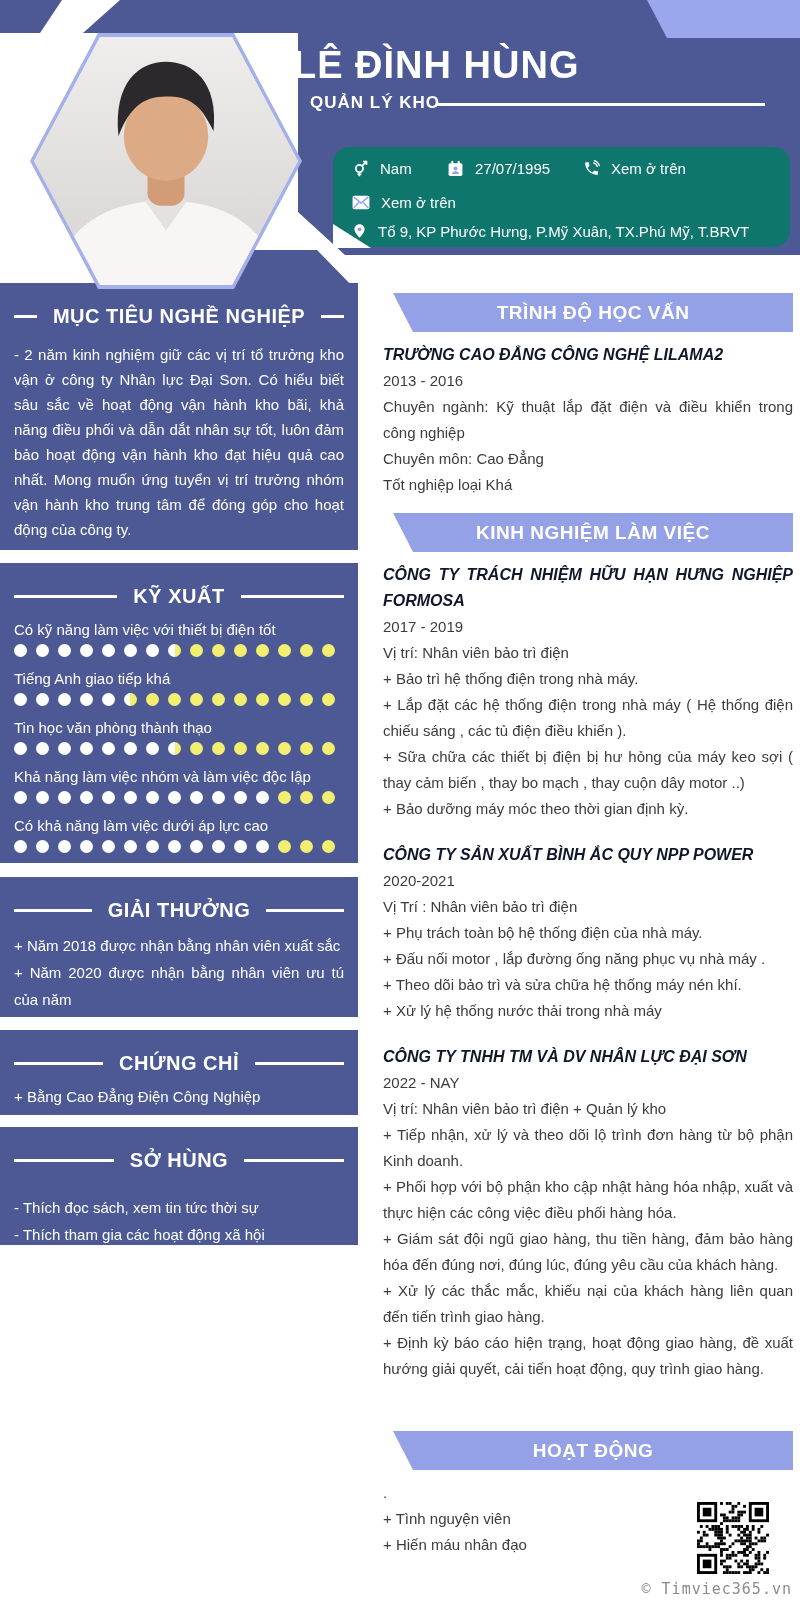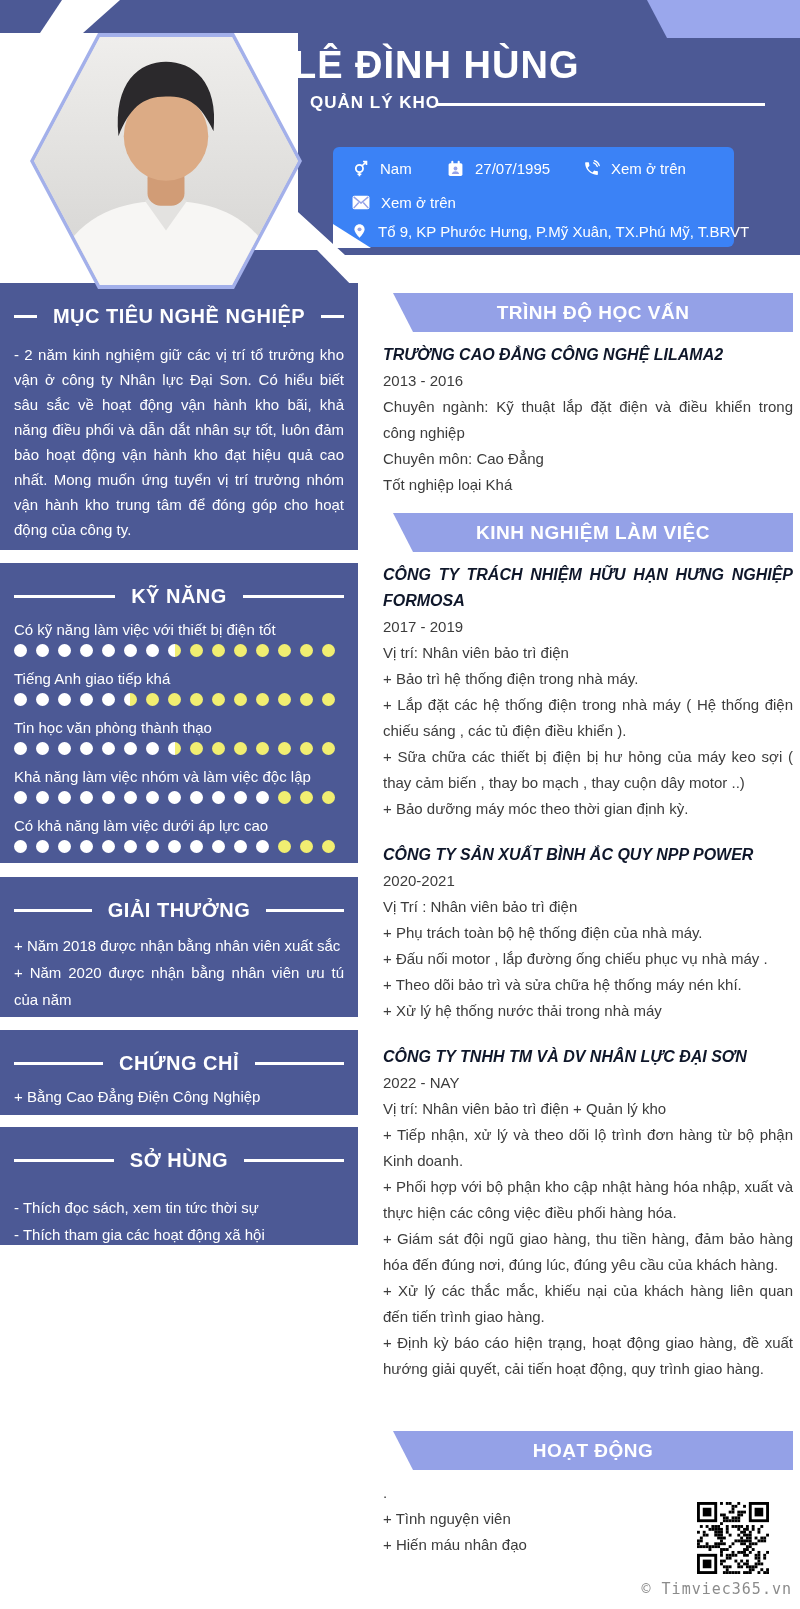--- a/index.html
+++ b/index.html
@@ -46,22 +46,22 @@
   }
   .hex-in svg{display:block;width:100%;height:100%;}
 
   .chevron-decor{
     left:205px;top:250px;width:153px;height:42px;background:#4c5995;
     clip-path:polygon(40px 0,112px 0,153px 42px,0 42px);z-index:2;
   }
 
   
   .contact{
-    left:333px;top:147px;width:401px;height:100px;background:#3b82f6;
-    border-radius:6px;z-index:5;
+    left:333px;top:147px;width:457px;height:100px;background:#0f766e;
+    border-radius:16px;z-index:5;
   }
   .contact-cut{
     left:333px;top:224px;width:38px;height:24px;background:#ffffff;
     clip-path:polygon(0 0,0 100%,100% 100%);z-index:6;
   }
   .c-item{position:absolute;display:flex;align-items:center;gap:11px;color:#ffffff;font-size:15px;white-space:nowrap;}
   .c-item svg{flex:0 0 auto;display:block;}
 
   
   .panel{
@@ -180,21 +180,21 @@
     <span class="hline"></span>
     <span class="p-title">MỤC TIÊU NGHỀ NGHIỆP</span>
     <span class="hline"></span>
   </div>
   <div class="p-body">- 2 năm kinh nghiệm giữ các vị trí tổ trưởng kho vận ở công ty Nhân lực Đại Sơn. Có hiểu biết sâu sắc về hoạt động vận hành kho bãi, khả năng điều phối và dẫn dắt nhân sự tốt, luôn đảm bảo hoạt động vận hành kho đạt hiệu quả cao nhất. Mong muốn ứng tuyển vị trí trưởng nhóm vận hành kho trung tâm để đóng góp cho hoạt động của công ty.</div>
 </div>
 
 <div class="panel" style="top:563px;height:300px;">
   <div class="p-head">
     <span class="hline"></span>
-    <span class="p-title">KỸ NĂNG</span>
+    <span class="p-title">KỸ XUẤT</span>
     <span class="hline"></span>
   </div>
   <div id="skills-rows" style="margin-top:2px;">
       <div class="skill-label">Có kỹ năng làm việc với thiết bị điện tốt</div>
       <div class="dots">
         <span class="dot w"></span>
         <span class="dot w"></span>
         <span class="dot w"></span>
         <span class="dot w"></span>
         <span class="dot w"></span>
@@ -344,21 +344,21 @@
         <p class="r-line">+ Bảo trì hệ thống điện trong nhà máy.</p>
         <p class="r-line">+ Lắp đặt các hệ thống điện trong nhà máy ( Hệ thống điện chiếu sáng , các tủ điện điều khiển ).</p>
         <p class="r-line">+ Sữa chữa các thiết bị điện bị hư hỏng của máy keo sợi ( thay cảm biến , thay bo mạch , thay cuộn dây motor ..)</p>
         <p class="r-line">+ Bảo dưỡng máy móc theo thời gian định kỳ.</p>
       </div>
       <div class="job">
         <div class="r-bold">CÔNG TY SẢN XUẤT BÌNH ẮC QUY NPP POWER</div>
         <div class="r-line">2020-2021</div>
         <div class="r-line">Vị Trí : Nhân viên bảo trì điện</div>
         <p class="r-line">+ Phụ trách toàn bộ hệ thống điện của nhà máy.</p>
-        <p class="r-line">+ Đấu nối motor , lắp đường ống chiếu phục vụ nhà máy .</p>
+        <p class="r-line">+ Đấu nối motor , lắp đường ống năng phục vụ nhà máy .</p>
         <p class="r-line">+ Theo dõi bảo trì và sửa chữa hệ thống máy nén khí.</p>
         <p class="r-line">+ Xử lý hệ thống nước thải trong nhà máy</p>
       </div>
       <div class="job">
         <div class="r-bold">CÔNG TY TNHH TM VÀ DV NHÂN LỰC ĐẠI SƠN</div>
         <div class="r-line">2022 - NAY</div>
         <div class="r-line">Vị trí: Nhân viên bảo trì điện + Quản lý kho</div>
         <p class="r-line">+ Tiếp nhận, xử lý và theo dõi lộ trình đơn hàng từ bộ phận Kinh doanh.</p>
         <p class="r-line">+  Phối hợp với bộ phận kho cập nhật hàng hóa nhập, xuất và thực hiện các công việc điều phối hàng hóa.</p>
         <p class="r-line">+ Giám sát đội ngũ giao hàng, thu tiền hàng, đảm bảo hàng hóa đến đúng nơi, đúng lúc, đúng yêu cầu của khách hàng.</p>

